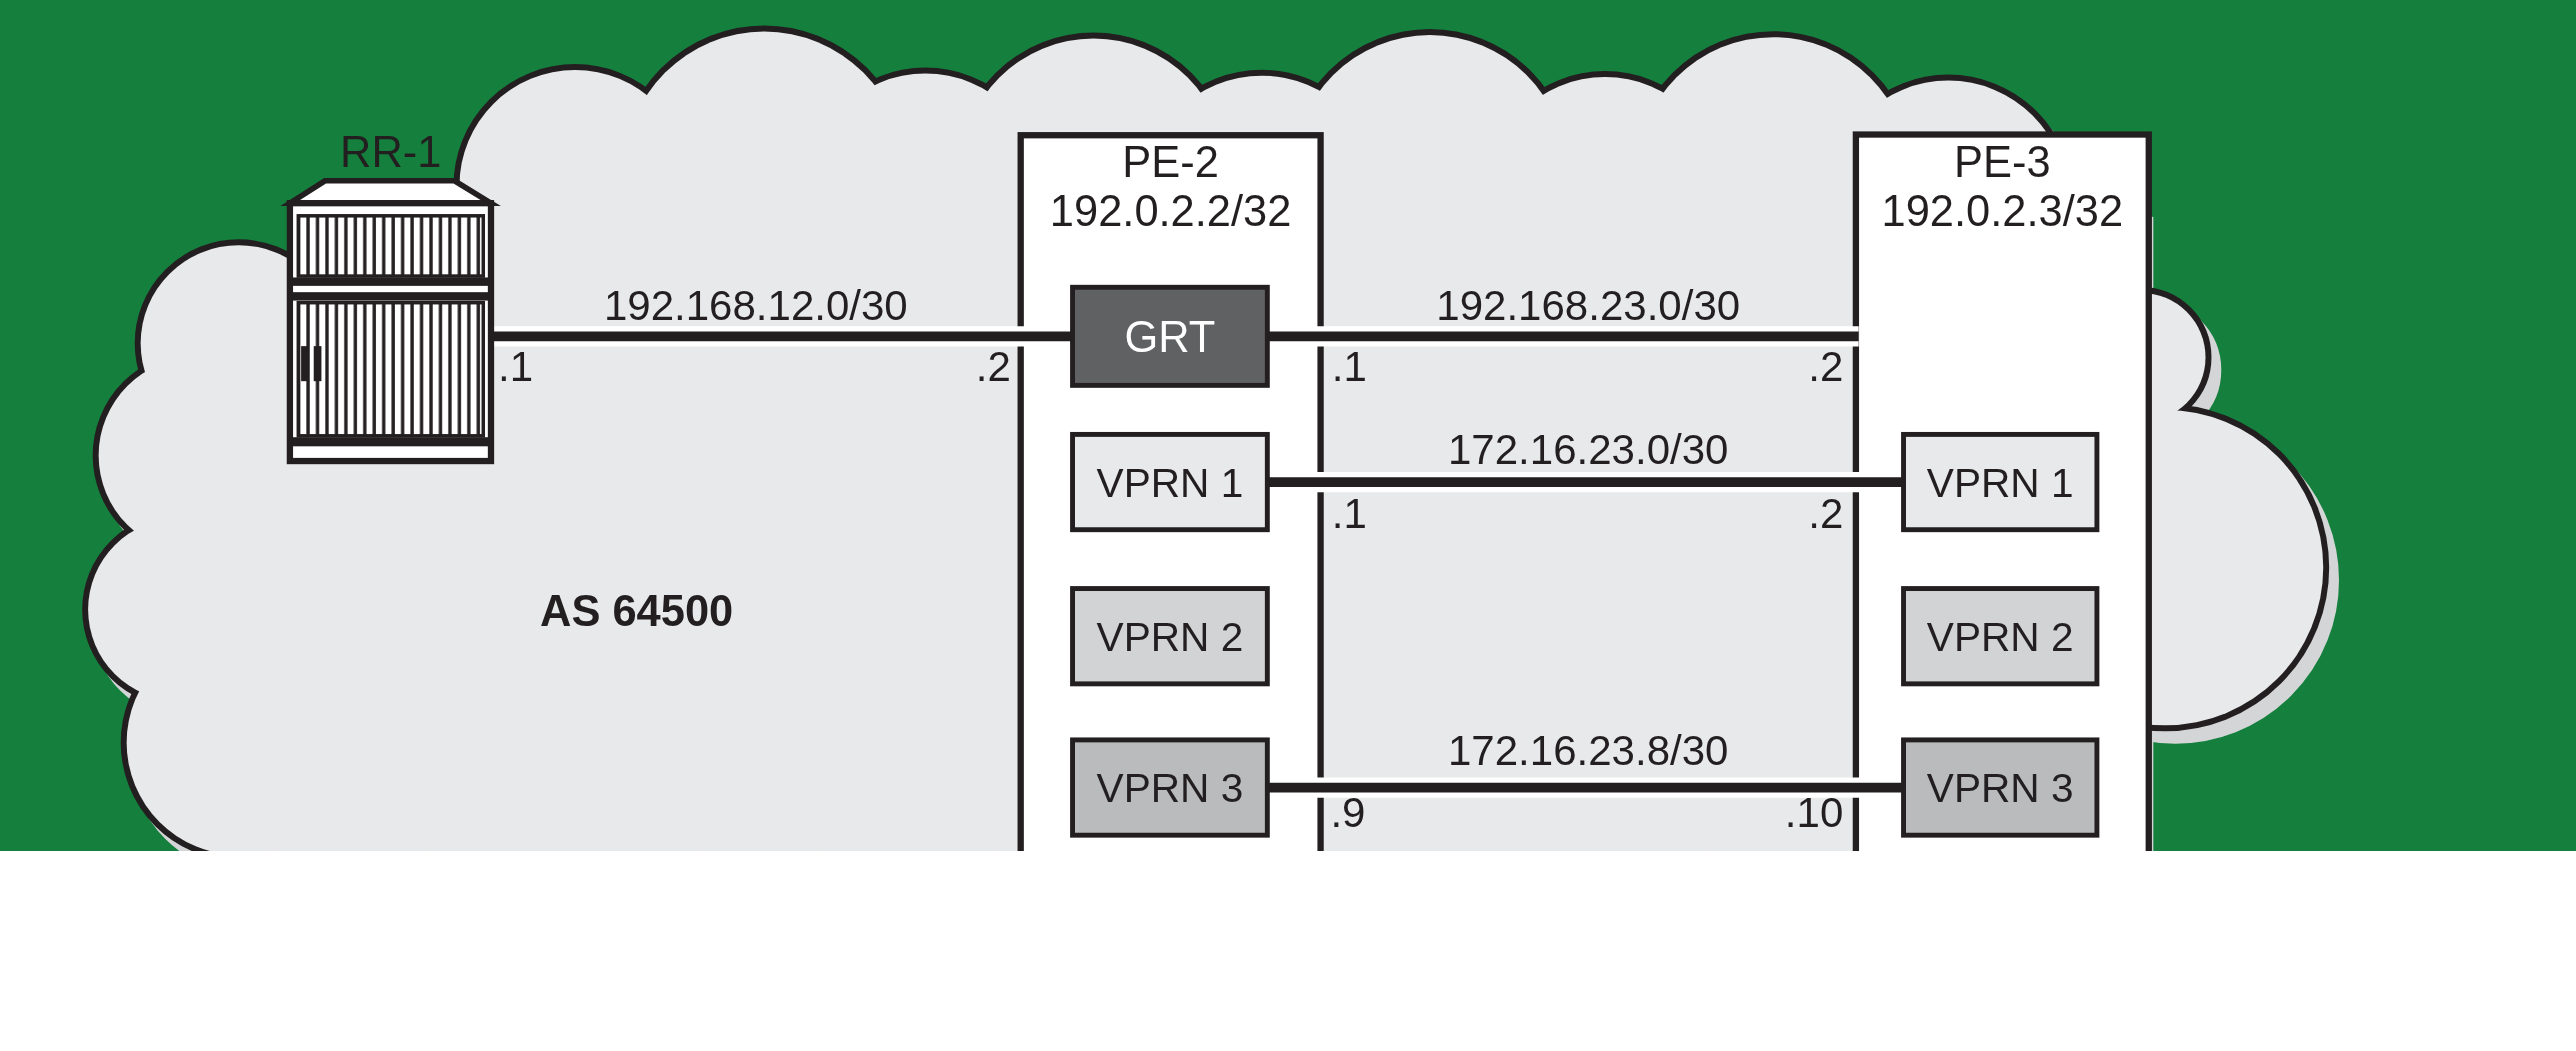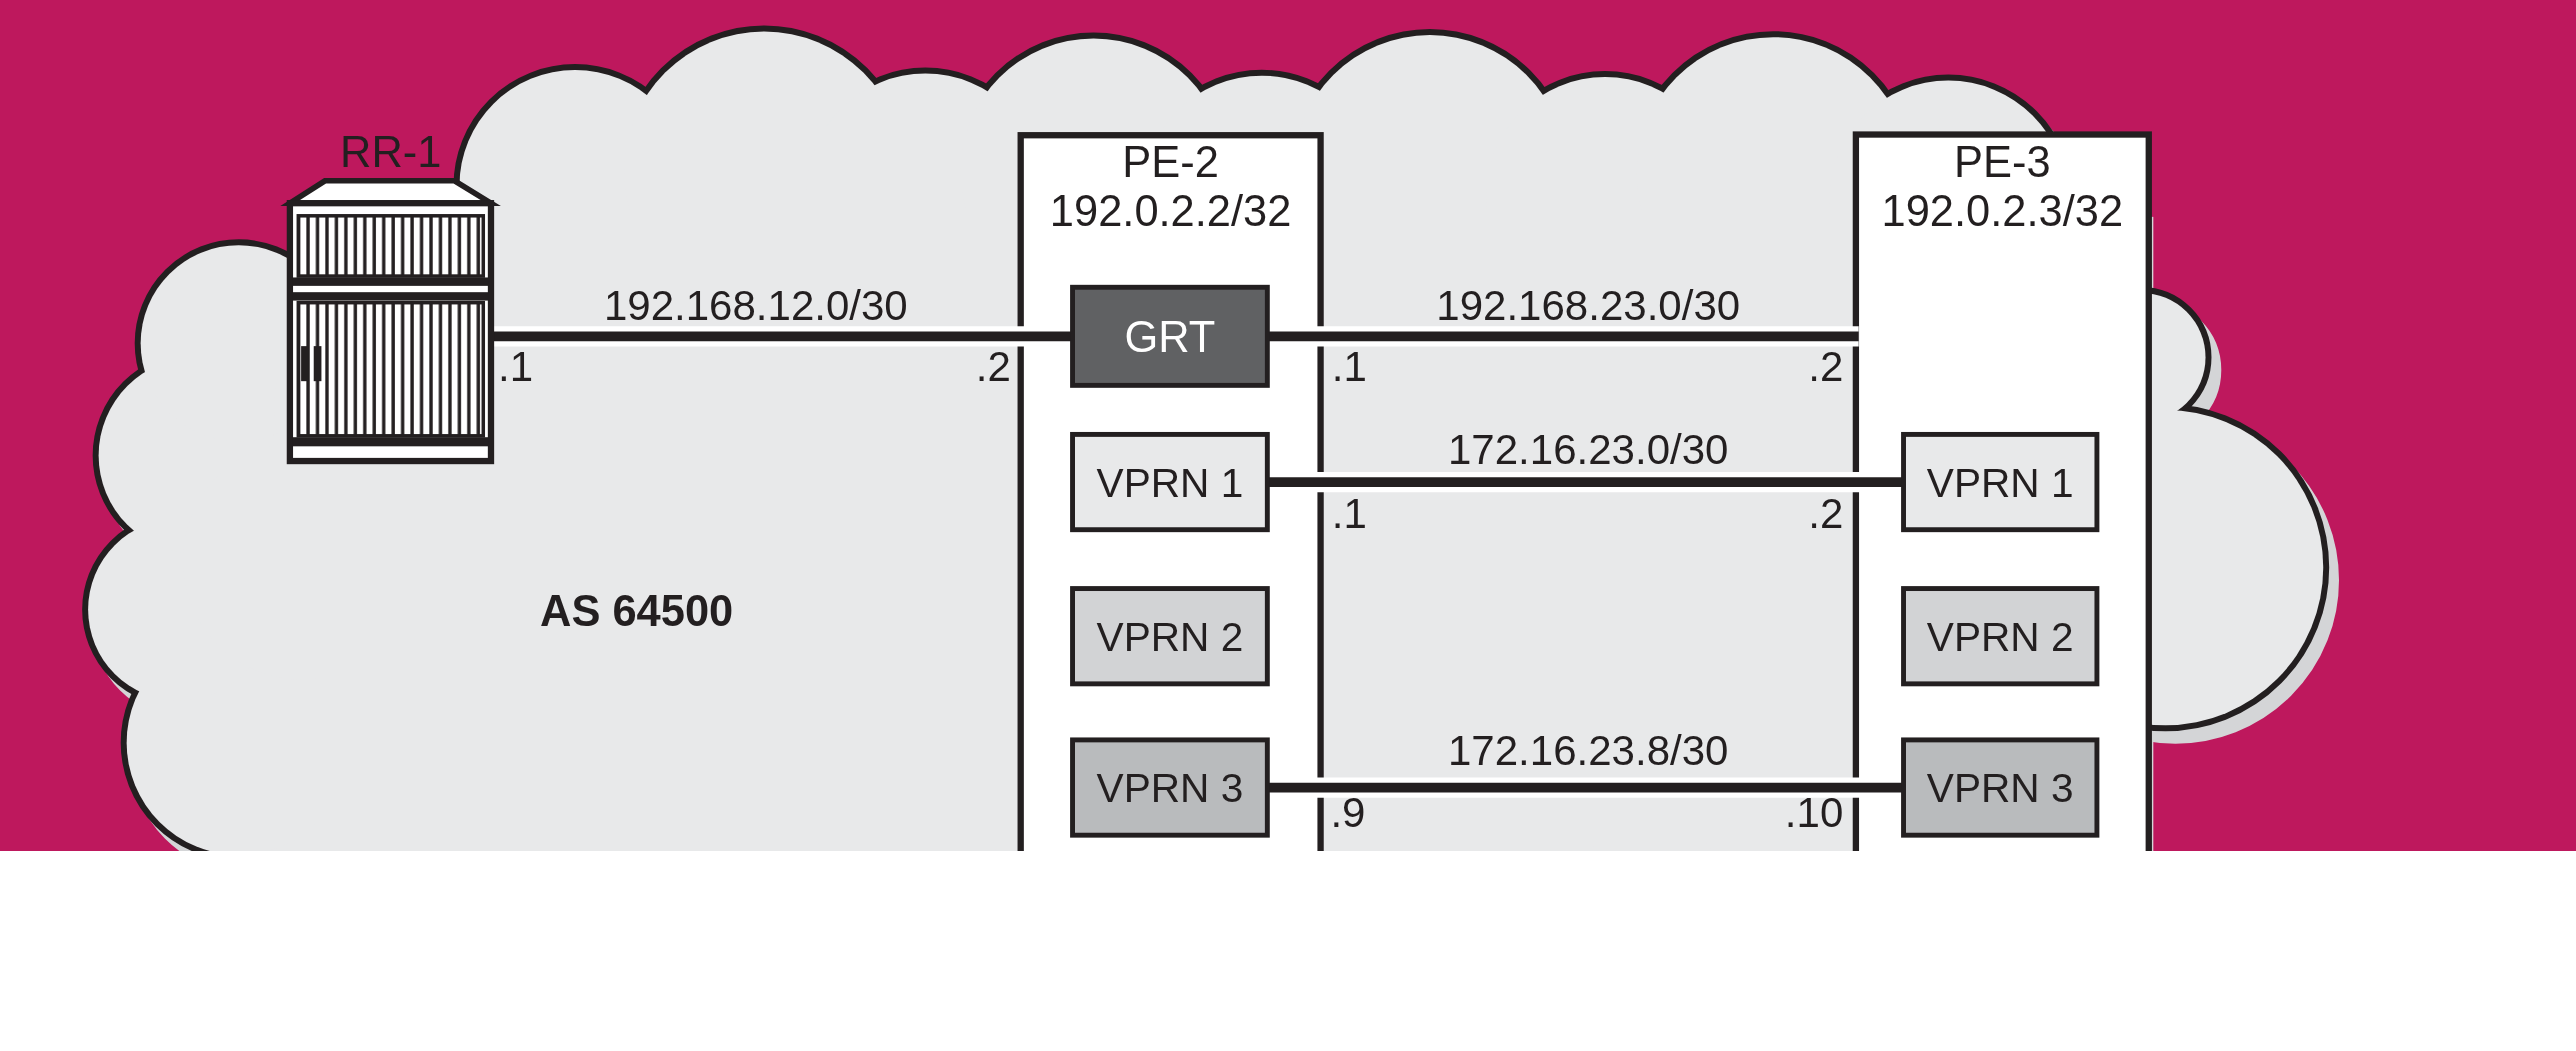--- a/index.html
+++ b/index.html
@@ -1,20 +1,20 @@
 <!DOCTYPE html>
 <html style="--ink: #231f20; --cloud_fill: #e8e9ea; --cloud_shadow: #d4d5d7; --box_fill: #ffffff; --grt_fill: #606163; --grt_text: #ffffff; --vprn1_fill: #e8e9ea; --vprn2_fill: #d2d3d5; --vprn3_fill: #b9bbbd;font-size:11.2px"><head>
 <meta charset="utf-8">
 <style>
   html, body { margin: 0; padding: 0; background: #ffffff; }
   .stage {
     position: relative;
     width: 2576px;
     height: 851px;
-    background: #be185d;
+    background: #15803d;
     overflow: hidden;
   }
   svg { display: block; }
 
   
   .t { font-family: "Liberation Sans", sans-serif; fill: var(--ink); }
   .s62 { font-size: 62px; }
   .s60 { font-size: 60px; }
   .s58 { font-size: 58px; }
   .s56 { font-size: 56px; }

